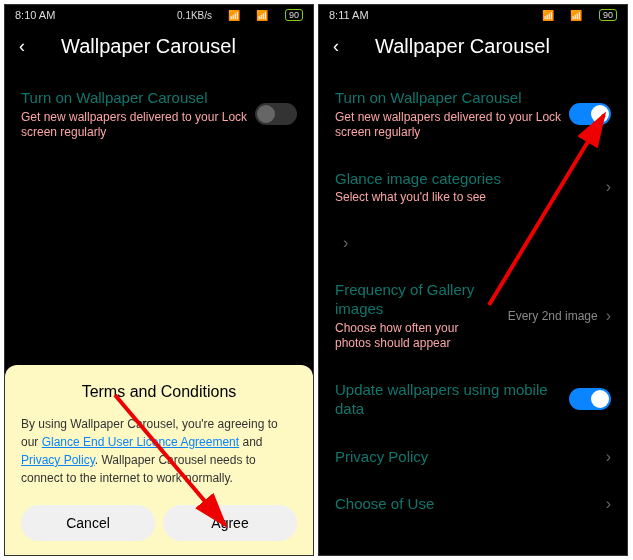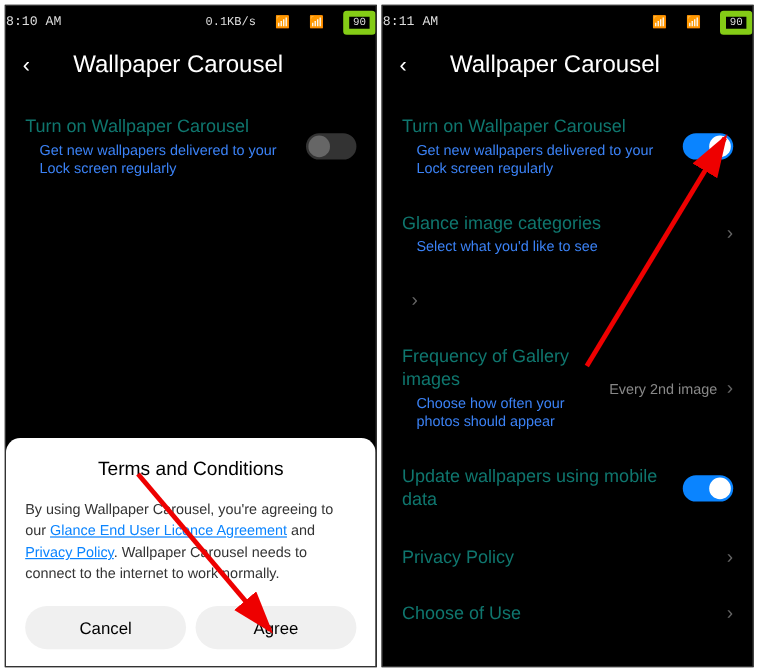--- a/index.html
+++ b/index.html
@@ -1,44 +1,44 @@
 <!DOCTYPE html>
 <html><head>
 <meta charset="utf-8">
 <style>
 * { margin: 0; padding: 0; box-sizing: border-box; }
 body { background: #fff; font-family: "Comic Sans MS", cursive, sans-serif; display: flex; gap: 4px; padding: 4px; }
 .phone { width: 310px; height: 552px; background: #000; color: #fff; position: relative; overflow: hidden; border: 1px solid #333; }
-.status-bar { display: flex; justify-content: space-between; align-items: center; padding: 4px 0; font-size: 11px; color: #ddd; font-family: Liberation Mono, monospace; }
+.status-bar { display: flex; justify-content: space-between; align-items: center; padding: 4px 10px; font-size: 11px; color: #ddd; }
 .status-right { display: flex; align-items: center; gap: 16px; }
 .status-icon { font-size: 10px; }
 .header { display: flex; align-items: center; padding: 10px 14px 16px; }
 .back { font-size: 18px; color: #fff; margin-right: 36px; }
 .title { font-size: 20px; color: #fff; flex: 1; text-align: left; }
 .settings { padding: 0 16px; }
 .item { display: flex; align-items: center; padding: 14px 0; }
 .item-text { flex: 1; }
 .item-title { font-size: 15px; color: #0f766e; line-height: 1.3; }
-.item-sub { font-size: 12px; color: #3b82f6; margin-top: 2px; line-height: 1.3; margin-left: 12px; }
+.item-sub { font-size: 12px; color: #fca5a5; margin-top: 2px; line-height: 1.3; }
 .toggle { width: 42px; height: 22px; border-radius: 11px; position: relative; }
 .toggle-off { background: #333; }
 .toggle-on { background: #0a84ff; }
 .toggle-knob { width: 18px; height: 18px; border-radius: 50%; background: #fff; position: absolute; top: 2px; }
 .toggle-off .toggle-knob { left: 2px; background: #666; }
 .toggle-on .toggle-knob { right: 2px; }
 .chevron { color: #666; font-size: 16px; margin-left: 8px; }
 .value-text { color: #888; font-size: 12px; margin-left: 16px; }
-.sheet { position: absolute; bottom: 0; left: 0; right: 0; background: #ffffff; color: #000; border-top-left-radius: 12px; border-top-right-radius: 12px; padding: 18px 16px 14px; }
+.sheet { position: absolute; bottom: 0; left: 0; right: 0; background: #fef9c3; color: #000; border-top-left-radius: 12px; border-top-right-radius: 12px; padding: 18px 16px 14px; }
 .sheet-title { text-align: center; font-size: 16px; margin-bottom: 14px; color: #000; }
 .sheet-body { font-size: 12px; color: #333; line-height: 1.5; margin-bottom: 18px; }
 .link { color: #0a84ff; text-decoration: underline; }
 .sheet-buttons { display: flex; gap: 8px; }
 .sheet-btn { flex: 1; padding: 10px; border-radius: 20px; background: #f0f0f0; text-align: center; font-size: 14px; color: #000; }
 .arrow-svg { position: absolute; pointer-events: none; }
-.batt { display: inline-flex; align-items: center; border: 5px solid #84cc16; border-radius: 3px; padding: 0 3px; font-size: 9px; }
+.batt { display: inline-flex; align-items: center; border: 1px solid #84cc16; border-radius: 3px; padding: 0 3px; font-size: 9px; }
 </style>
 </head>
 <body>
 
 <div class="phone">
   <div class="status-bar">
     <span>8:10 AM</span>
     <div class="status-right">
       <span class="status-icon">0.1KB/s</span>
       <span class="status-icon">📶</span>

